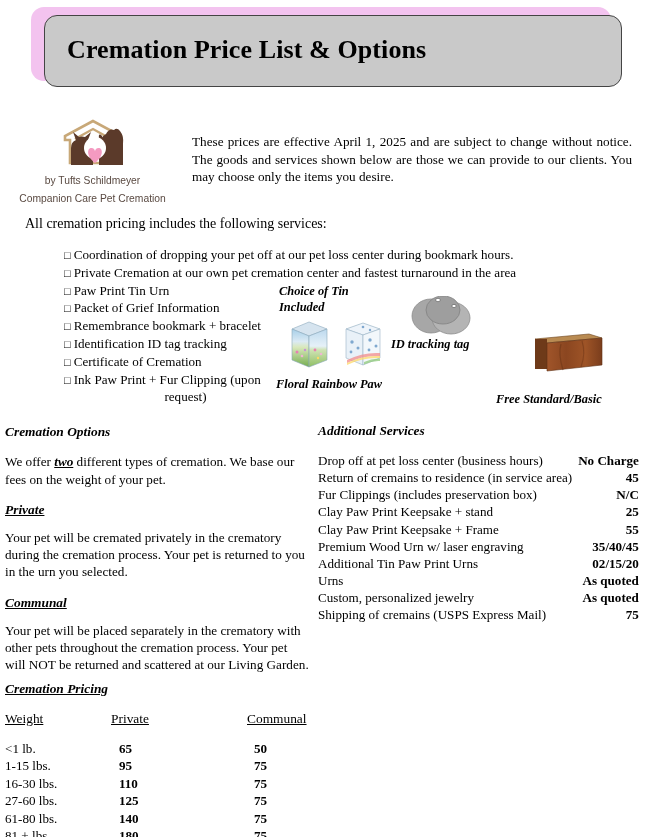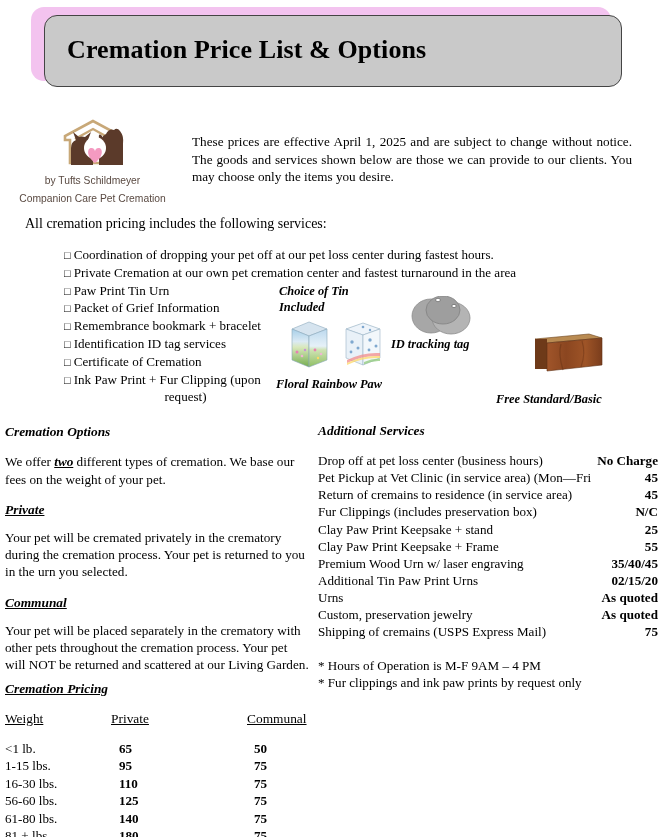--- a/index.html
+++ b/index.html
@@ -297,26 +297,26 @@
     <div>by Tufts Schildmeyer</div>
     <div>Companion Care Pet Cremation</div>
   </div>
 </div>
 
 <div class="intro">These prices are effective April 1, 2025 and are subject to change without notice.  The goods and services shown below are those we can provide to our clients.  You may choose only the items you desire.</div>
 
 <div class="includes-lead">All cremation pricing includes the following services:</div>
 
 <div class="checklist">
-  <div class="check-item"><span class="box">□</span><span>Coordination of dropping your pet off at our pet loss center during fastest hours.</span></div>
+  <div class="check-item"><span class="box">□</span><span>Coordination of dropping your pet off at our pet loss center during bookmark hours.</span></div>
   <div class="check-item"><span class="box">□</span><span>Private Cremation at our own pet cremation center and fastest turnaround in the area</span></div>
   <div class="check-item"><span class="box">□</span><span>Paw Print Tin Urn</span></div>
   <div class="check-item"><span class="box">□</span><span>Packet of Grief Information</span></div>
   <div class="check-item"><span class="box">□</span><span>Remembrance bookmark + bracelet</span></div>
-  <div class="check-item"><span class="box">□</span><span>Identification ID tag services</span></div>
+  <div class="check-item"><span class="box">□</span><span>Identification ID tag tracking</span></div>
   <div class="check-item"><span class="box">□</span><span>Certificate of Cremation</span></div>
   <div class="check-item wrap">
     <span class="line1"><span class="box">□</span><span>Ink Paw Print + Fur Clipping (upon</span></span>
     <span class="line2">request)</span>
   </div>
 </div>
 
 <div class="fig-caption cap-tin">
   <div>Choice of Tin</div>
   <div>Included</div>
@@ -417,24 +417,20 @@
 
 <div class="col-right">
   <div class="sec-head">Additional Services</div>
   <table class="svc-table">
     <tbody>
       <tr>
           <td>Drop off at pet loss center (business hours)</td>
           <td class="price">No Charge</td>
         </tr>
       <tr>
-          <td>Pet Pickup at Vet Clinic (in service area) (Mon—Fri</td>
-          <td class="price">45</td>
-        </tr>
-      <tr>
           <td>Return of cremains to residence (in service area)</td>
           <td class="price">45</td>
         </tr>
       <tr>
           <td>Fur Clippings (includes preservation box)</td>
           <td class="price">N/C</td>
         </tr>
       <tr>
           <td>Clay Paw Print Keepsake + stand</td>
           <td class="price">25</td>
@@ -449,33 +445,29 @@
         </tr>
       <tr>
           <td>Additional Tin Paw Print Urns</td>
           <td class="price">02/15/20</td>
         </tr>
       <tr>
           <td>Urns</td>
           <td class="price">As quoted</td>
         </tr>
       <tr>
-          <td>Custom, preservation jewelry</td>
+          <td>Custom, personalized jewelry</td>
           <td class="price">As quoted</td>
         </tr>
       <tr>
           <td>Shipping of cremains (USPS Express Mail)</td>
           <td class="price">75</td>
         </tr>
     </tbody>
   </table>
-  <div class="notes">
-    <div>* Hours of Operation is M-F 9AM – 4 PM</div>
-    <div>* Fur clippings and ink paw prints by request only</div>
-  </div>
 </div>
 
 <div class="pricing">
   <div class="ph">Cremation Pricing</div>
   <table class="price-table">
     <thead>
       <tr>
         <th class="c-weight">Weight</th>
         <th class="c-priv h-priv">Private</th>
         <th class="c-comm h-comm">Communal</th>
@@ -491,21 +483,21 @@
         <td class="c-weight">1-15 lbs.</td>
         <td class="c-priv ind-priv">95</td>
         <td class="c-comm ind-comm">75</td>
       </tr>
       <tr>
         <td class="c-weight">16-30 lbs.</td>
         <td class="c-priv ind-priv">110</td>
         <td class="c-comm ind-comm">75</td>
       </tr>
       <tr>
-        <td class="c-weight">56-60 lbs.</td>
+        <td class="c-weight">27-60 lbs.</td>
         <td class="c-priv ind-priv">125</td>
         <td class="c-comm ind-comm">75</td>
       </tr>
       <tr>
         <td class="c-weight">61-80 lbs.</td>
         <td class="c-priv ind-priv">140</td>
         <td class="c-comm ind-comm">75</td>
       </tr>
       <tr>
         <td class="c-weight">81 + lbs.</td>

